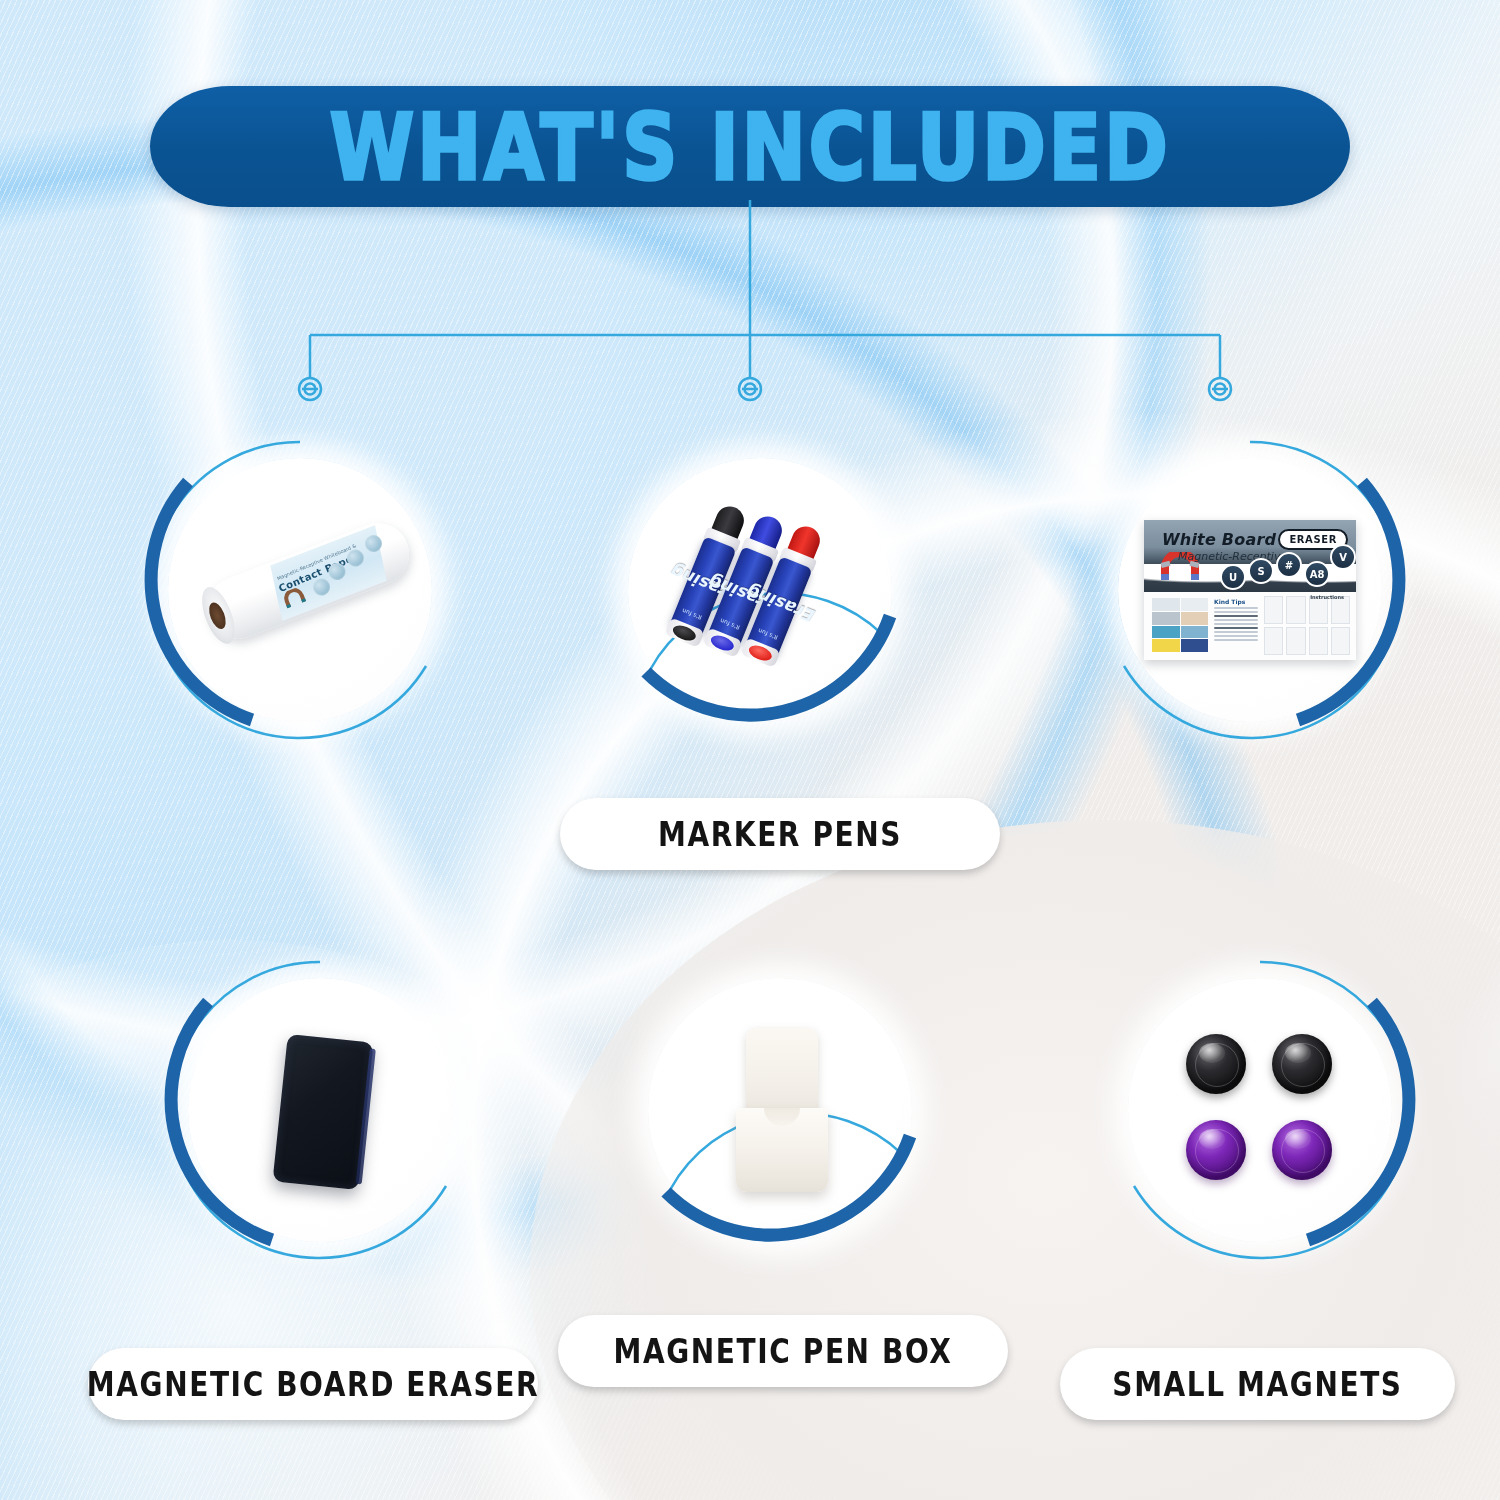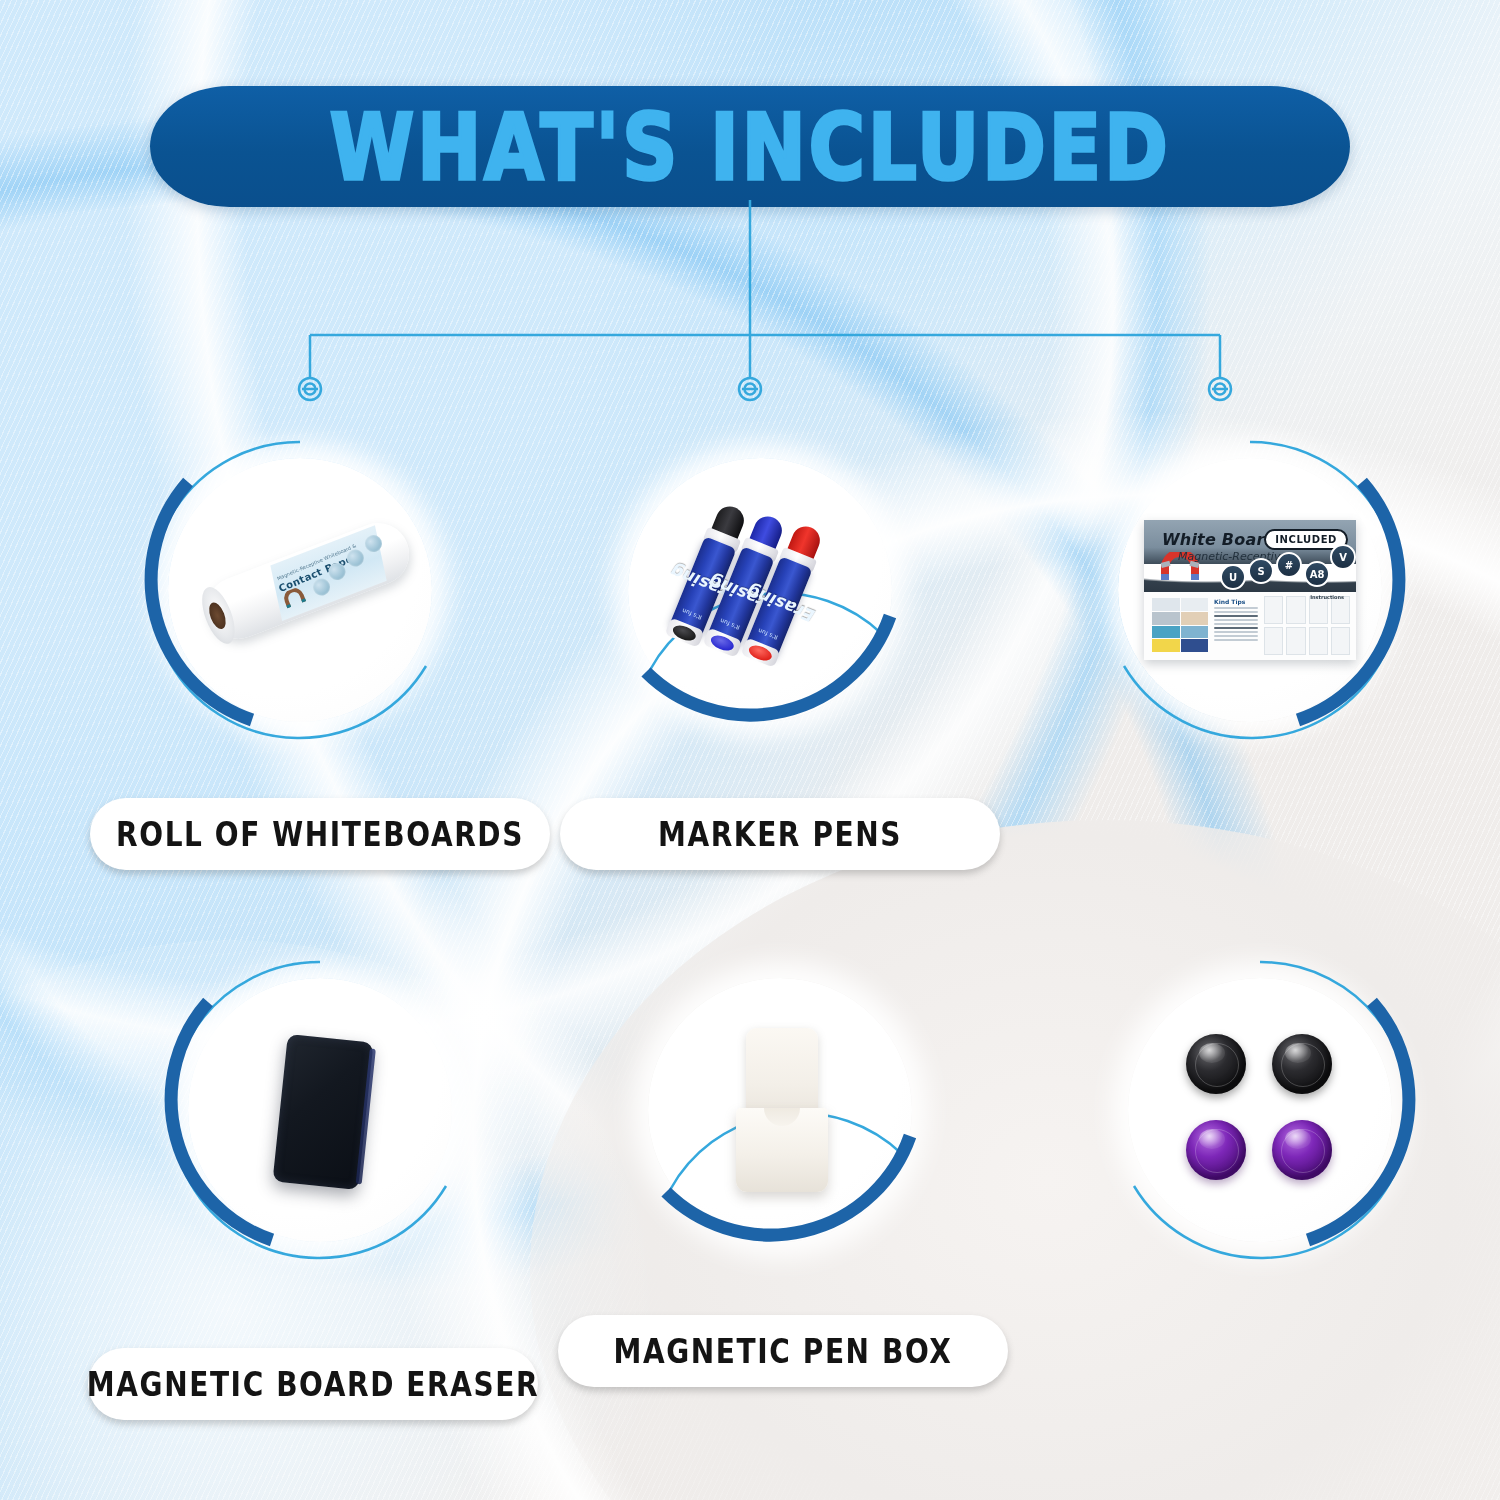--- a/index.html
+++ b/index.html
@@ -299,21 +299,21 @@
           <div class="sheet-top"></div>
           <div class="sheet-wave"></div>
           <svg class="magnet-ico" viewBox="0 0 44 30">
             <path d="M7,28 L7,16 A14,14 0 0 1 37,16 L37,28" fill="none" stroke="#d8342b" stroke-width="8"></path>
             <path d="M7,28 L7,22 M37,28 L37,22" stroke="#5b79c8" stroke-width="8" fill="none"></path>
             <rect x="3" y="10" width="9" height="5" fill="#aab2bb" transform="rotate(-14 7 12)"></rect>
             <rect x="32" y="10" width="9" height="5" fill="#aab2bb" transform="rotate(14 37 12)"></rect>
           </svg>
           <div class="sheet-title">White Board Sticker</div>
           <div class="sheet-sub">Magnetic-Receptive</div>
-          <div class="sheet-brand">INCLUDED</div>
+          <div class="sheet-brand">ERASER</div>
           <div class="feat" style="left:76px;top:44px;">U</div>
           <div class="feat" style="left:104px;top:38px;">S</div>
           <div class="feat" style="left:132px;top:32px;">#</div>
           <div class="feat" style="left:160px;top:41px;">A8</div>
           <div class="feat" style="left:186px;top:24px;">V</div>
           <div class="sheet-bot">
             <div class="swatches">
               <div style="background:#dfe6ec"></div>
                 <div style="background:#e8edf1"></div>
               <div style="background:#b9c4cd"></div>
@@ -345,23 +345,20 @@
                 <div class="step"></div>
                 <div class="step"></div>
                 <div class="step"></div>
             </div>
           </div>
         </div>
       </div>
     </div>
   </div>
 
-  <div class="pill" style="left:90px;top:798px;width:460px;">
-    <span class="pill-text">ROLL OF WHITEBOARDS</span>
-  </div>
   <div class="pill" style="left:560px;top:798px;width:440px;">
     <span class="pill-text">MARKER PENS</span>
   </div>
 
   <div class="card" style="left:150px;top:940px;">
     <div class="circle-wrap">
       <div class="circle-face"></div>
       <svg class="ring-svg" viewBox="0 0 340 340">
         <path d="M170,22 A148,148 0 1 0 296,246" fill="none" stroke="#35a8dd" stroke-width="2.5"></path>
         <path d="M58,62 A148,148 0 0 0 122,300" fill="none" stroke="#1d64a8" stroke-width="13" stroke-linecap="butt"></path>
@@ -418,14 +415,17 @@
       </div>
     </div>
   </div>
 
   <div class="pill" style="left:88px;top:1348px;width:450px;">
     <span class="pill-text">MAGNETIC BOARD ERASER</span>
   </div>
   <div class="pill" style="left:558px;top:1315px;width:450px;">
     <span class="pill-text">MAGNETIC PEN BOX</span>
   </div>
+  <div class="pill" style="left:1060px;top:1348px;width:395px;">
+    <span class="pill-text">SMALL MAGNETS</span>
+  </div>
 
 </div>
 
 </body></html>

